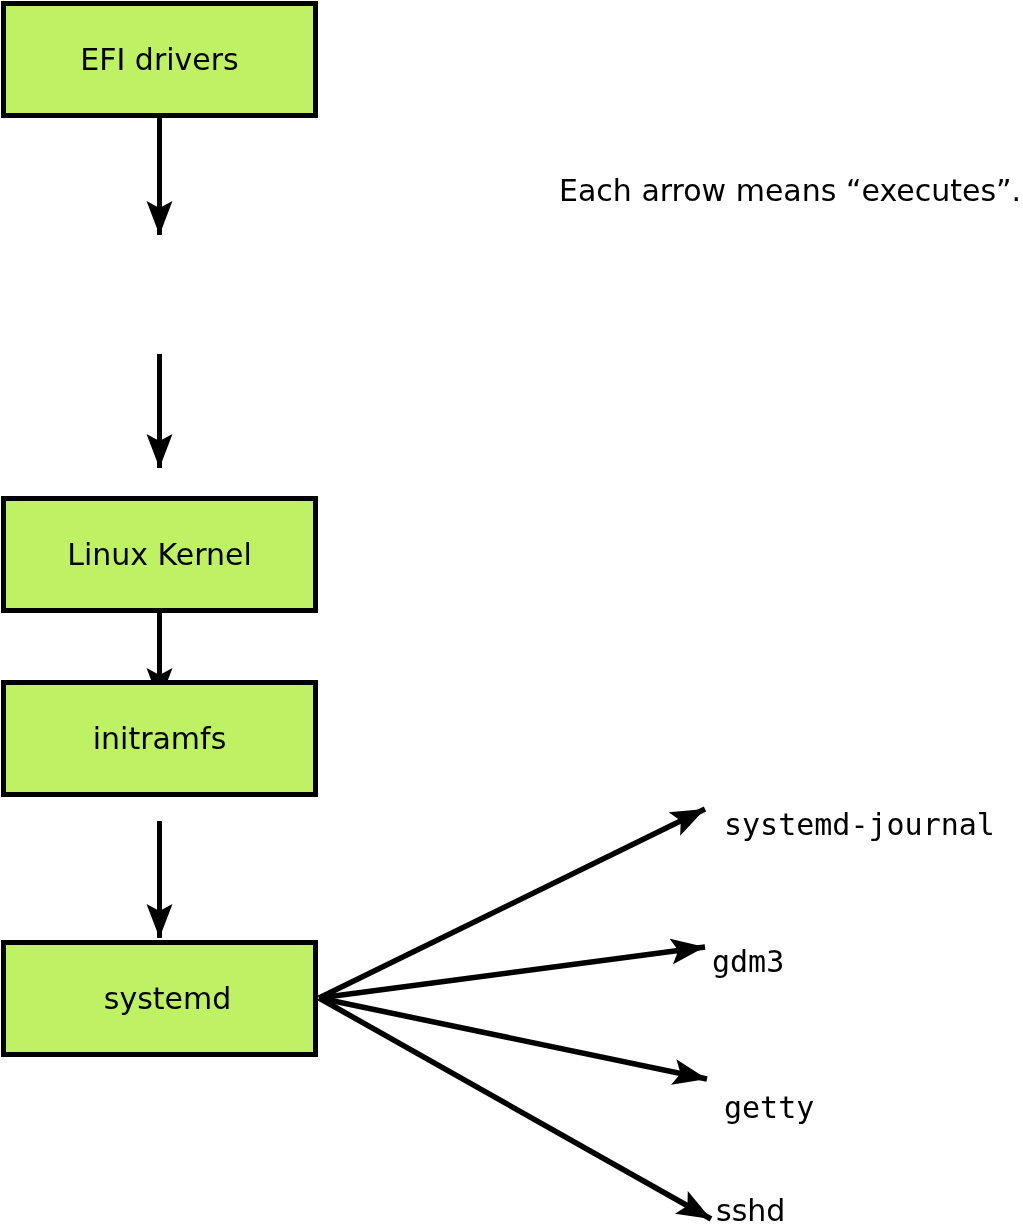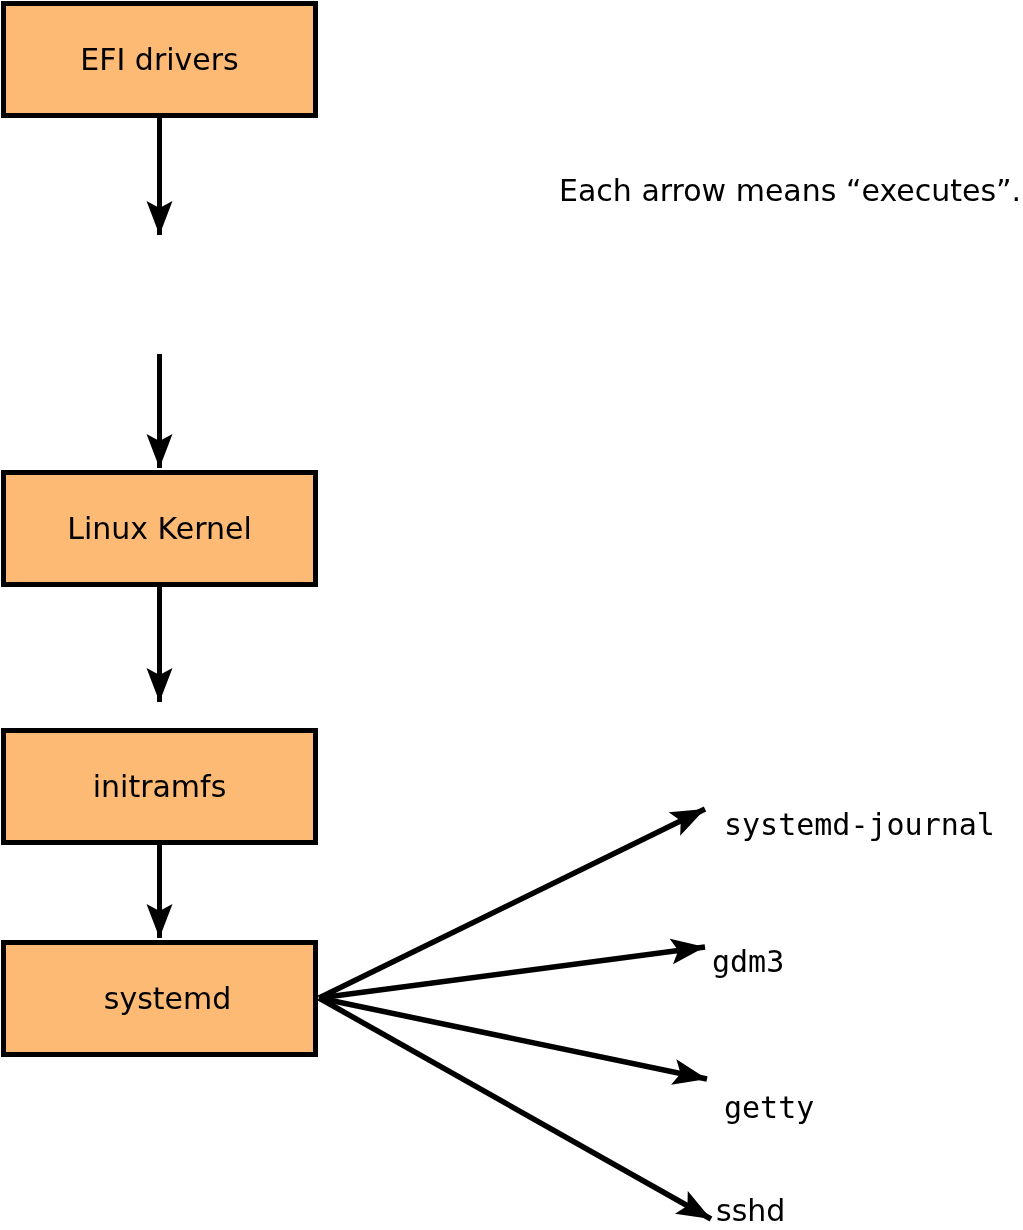--- a/index.html
+++ b/index.html
@@ -17,21 +17,21 @@
     left: 0; top: 0;
     width: 1023px; height: 1230px;
   }
   .node {
     position: absolute;
     left: 1px;
     width: 317px;
     height: 117px;
     box-sizing: border-box;
     border: 5px solid #000000;
-    background: #fdba74;
+    background: #bef264;
     display: flex;
     align-items: center;
     justify-content: center;
   }
   .node-label {
     font-size: 30px;
     line-height: 1;
     white-space: nowrap;
   }
   .note {
@@ -50,22 +50,22 @@
     white-space: nowrap;
   }
   .svc.mono { font-family: "DejaVu Sans Mono", monospace; margin-top: 32px; }
   .svc.sans { font-family: "DejaVu Sans", sans-serif; }
   .svc-journal { left: 724px; top: 778px; }
   .svc-gdm3    { left: 712px; top: 915px; }
   .svc-getty   { left: 724px; top: 1061px; }
   .svc-sshd    { left: 716px; top: 1196px; }
   .node-efi        { top: 1px;   }
   .node-bootloader { top: 237px; }
-  .node-kernel     { top: 470px; }
-  .node-initramfs  { top: 728px; }
+  .node-kernel     { top: 496px; }
+  .node-initramfs  { top: 680px; }
   .node-systemd    { top: 940px; padding-left: 16px; }
 </style>
 </head>
 <body>
 
 <div class="canvas">
 
   <svg class="arrows-layer" width="1023" height="1230" viewBox="0 0 1023 1230" xmlns="http://www.w3.org/2000/svg">
     <defs>
       <marker id="ah" markerUnits="userSpaceOnUse" markerWidth="38" markerHeight="30" refX="34" refY="13" orient="auto">

